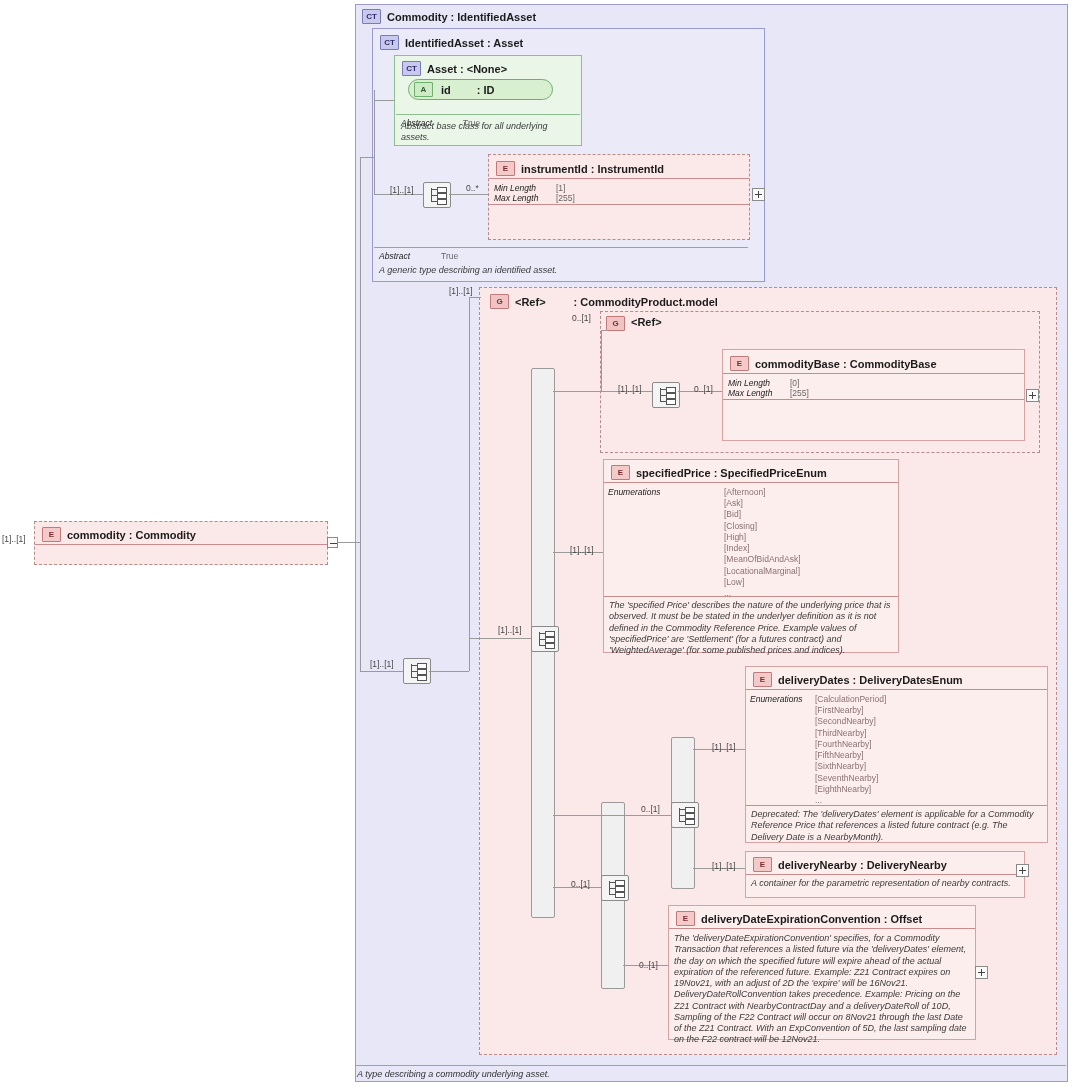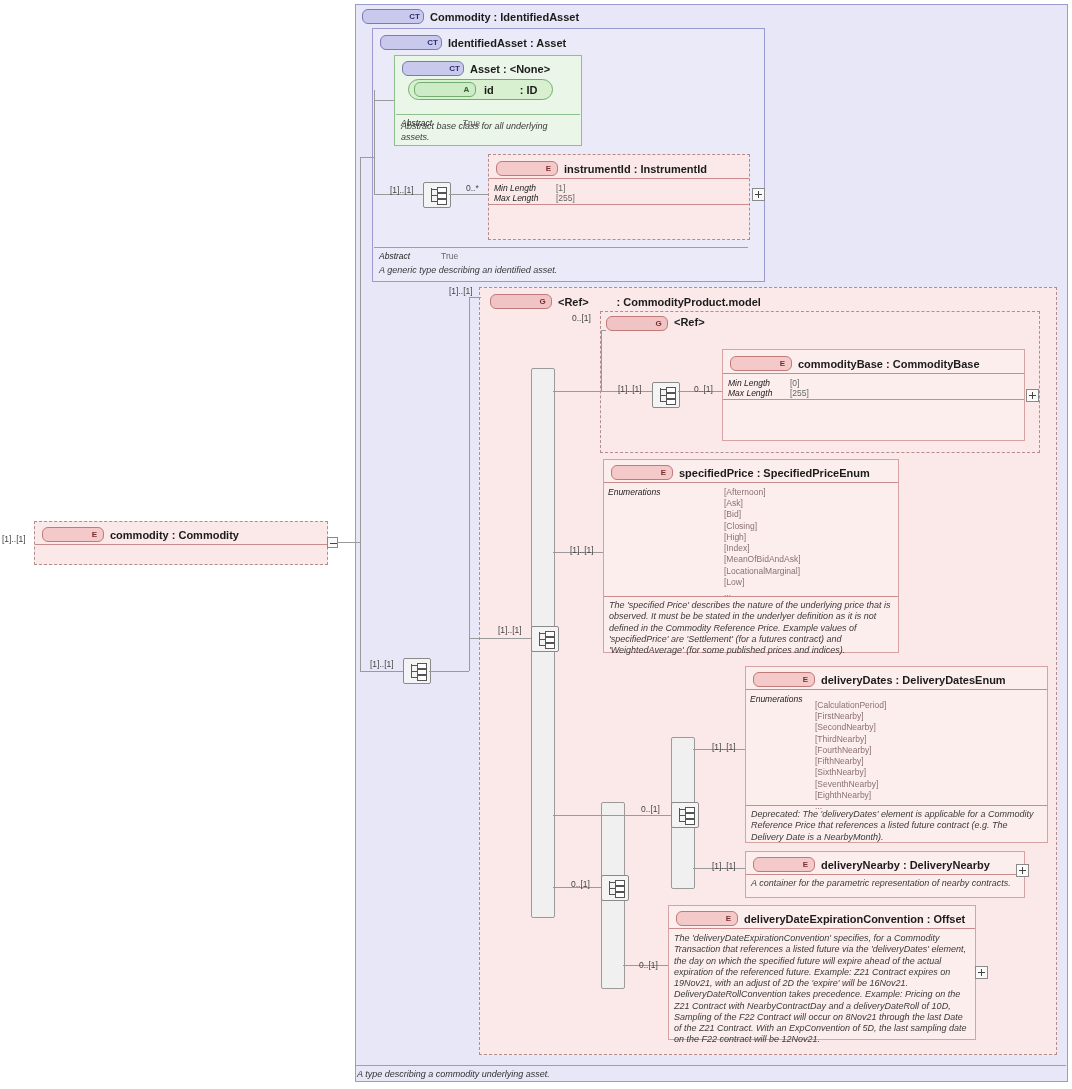--- a/index.html
+++ b/index.html
@@ -12,21 +12,21 @@
   .box{border:1px solid #c98b8b;background:#fdf0f0;}
   .box.blue{border:1px solid #9a9ad0;background:#e7e7f8;}
   .box.blue2{border:1px solid #9a9ad0;background:#eaeaf8;}
   .box.green{border:1px solid #6fae6f;background:#e9f6e6;}
   .box.dashed{border:1px dashed #b58b8b;background:#fbe9e9;}
   .box.lightpink{border:1px solid #d7a2a2;background:#fdeeee;}
 
   
   .tag{display:inline-flex;align-items:center;justify-content:center;
        width:17px;height:13px;border:1px solid #7a7ab5;background:#c9c9ee;
-       font-size:8px;font-weight:bold;color:#2d2d6b;border-radius:6px;padding-left:43px;}
+       font-size:8px;font-weight:bold;color:#2d2d6b;border-radius:1px;}
   .tag.e{border:1px solid #c07a7a;background:#f3c9c9;color:#7a2d2d;}
   .tag.a{border:1px solid #6fae6f;background:#cdebc6;color:#2d5f2d;}
   .tag.g{border:1px solid #c07a7a;background:#f0c4c4;color:#7a2d2d;}
   .tag.ct{border:1px solid #7a7ab5;background:#c9c9ee;color:#2d2d6b;}
 
   .title-txt{font-size:11px;font-weight:bold;color:#1b1b1b;}
   .desc{font-size:9px;font-style:italic;color:#3a3a3a;line-height:1.25;padding:3px 5px;}
   .divider{border-top:1px solid #c98b8b;}
   .divider.blue{border-top:1px solid #9a9ad0;}
 
@@ -190,21 +190,21 @@
   <div class="abs divider" style="left:604px;top:596px;width:294px;"></div>
   <div class="abs desc" style="left:604px;top:597px;width:292px;">The 'specified Price' describes the nature of the underlying price that is observed. It must be be stated in the underlyer definition as it is not defined in the Commodity Reference Price. Example values of 'specifiedPrice' are 'Settlement' (for a futures contract) and 'WeightedAverage' (for some published prices and indices).</div>
 
   <div class="abs box lightpink" style="left:745px;top:666px;width:303px;height:177px;"></div>
   <div class="abs box-title-row" style="left:747px;top:668px;">
     <span class="tag e">E</span>
     <span class="title-txt">deliveryDates : DeliveryDatesEnum</span>
   </div>
   <div class="abs divider" style="left:746px;top:689px;width:301px;"></div>
   <div class="abs enum-title" style="left:750px;top:694px;">Enumerations</div>
-  <div class="abs enum-list" style="left:815px;top:694px;width:210px;margin-top:6px;">
+  <div class="abs enum-list" style="left:815px;top:694px;width:210px;">
     <div>[CalculationPeriod]</div>
     <div>[FirstNearby]</div>
     <div>[SecondNearby]</div>
     <div>[ThirdNearby]</div>
     <div>[FourthNearby]</div>
     <div>[FifthNearby]</div>
     <div>[SixthNearby]</div>
     <div>[SeventhNearby]</div>
     <div>[EighthNearby]</div>
     <div>...</div>

